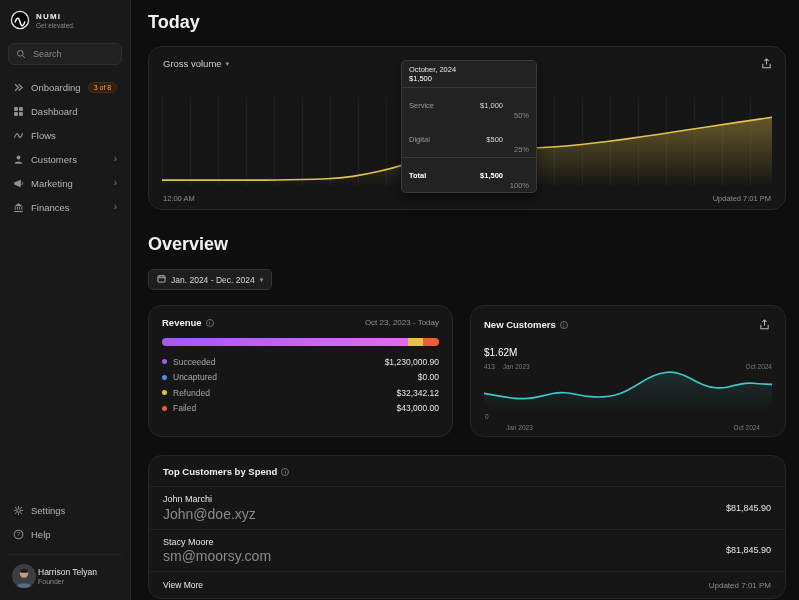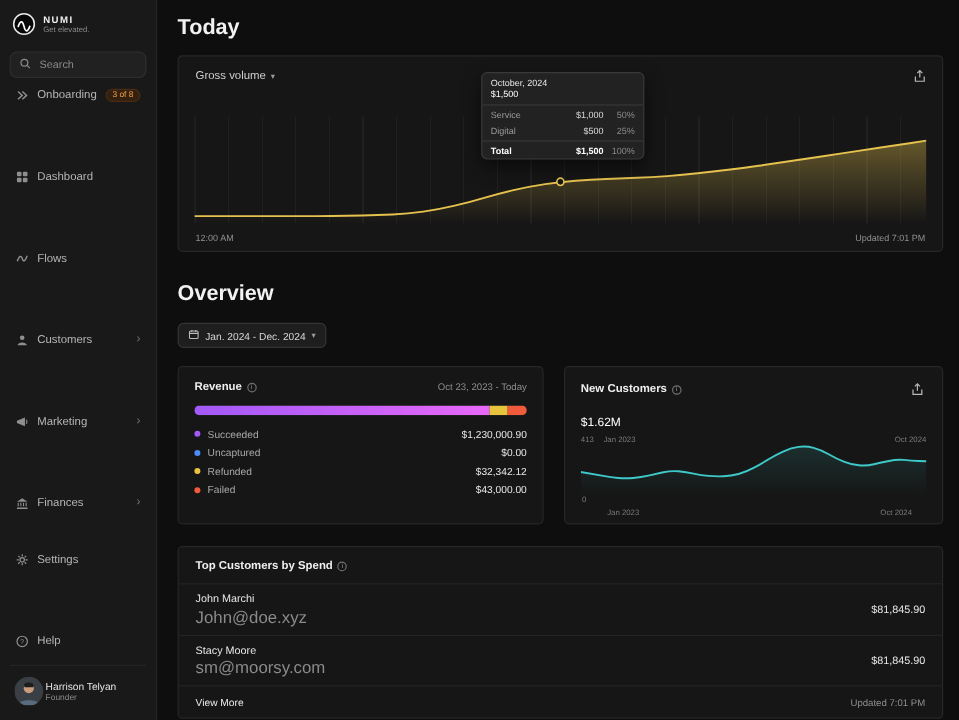--- a/index.html
+++ b/index.html
@@ -22,21 +22,21 @@
   .brand-name { font-size:8px; font-weight:bold; letter-spacing:1.2px; color:#f0f0f0; }
   .brand-tagline { font-size:6.5px; color:#8a8a8a; margin-top:1px; }
 
   .search { margin-top:13px; background:#212121; border:1px solid #2e2e2e; border-radius:6px;
     height:22px; display:flex; align-items:center; gap:5px; padding:0 7px; }
   .search svg { width:10px; height:10px; flex:none; }
   .search input { background:transparent; border:none; outline:none; width:100%;
     color:#bdbdbd; font-size:9px; font-family:"Liberation Sans",sans-serif; }
   .search input::placeholder { color:#8a8a8a; }
 
-  .main-nav { margin-top:2px; display:flex; flex-direction:column;gap:44px; }
+  .main-nav { margin-top:10px; display:flex; flex-direction:column; }
   .nav-item { display:flex; align-items:center; gap:7px; height:24px; padding:0 5px;
     border-radius:5px; cursor:pointer; color:#b5b5b5; }
   .nav-icon { width:11px; height:11px; color:#8f8f8f; display:flex; flex:none; }
   .nav-icon svg { width:11px; height:11px; }
   .nav-label { font-size:9.5px; white-space:nowrap; }
   .nav-badge { margin-left:auto; font-size:7px; color:#f59f4b; background:#34200f;
     border:1px solid #4a2b13; border-radius:7px; padding:1px 5px; white-space:nowrap; }
   .nav-chev { margin-left:auto; color:#737373; font-size:10px; line-height:1; }
   .sidebar-spacer { flex:1; }
 
@@ -45,21 +45,21 @@
   .avatar { width:24px; height:24px; border-radius:50%; overflow:hidden; flex:none; display:block; }
   .avatar svg { width:24px; height:24px; display:block; }
   .user-name { font-size:8.5px; color:#e3e3e3; white-space:nowrap; }
   .user-role { font-size:7px; color:#8a8a8a; margin-top:1px; }
 
   
   main { flex:1; padding:12px 13px 0 17px; overflow:hidden; position:relative; }
   .page-title { font-size:18px; font-weight:700; margin:0; color:#f2f2f2; }
   .overview-title { margin-top:24px; }
 
-  .card { background:#161616; border:1px solid #272727; border-radius:4px; }
+  .card { background:#161616; border:1px solid #272727; border-radius:14px; }
 
   
   .gross-card { margin-top:13px; height:164px; position:relative; padding:11px 14px; }
   .gv-metric { display:flex; align-items:center; gap:4px; background:none; border:none; padding:0;
     color:#cfcfcf; font-size:9.5px; font-family:inherit; cursor:pointer; }
   .chev-glyph { font-size:7px; color:#9a9a9a; }
   .gv-value { font-size:11px; margin-top:3px; color:#ffffff; }
   .icon-btn { position:absolute; top:9px; right:11px; background:none; border:none; padding:2px;
     cursor:pointer; }
   .icon-btn svg { width:11px; height:11px; display:block; }
@@ -71,21 +71,21 @@
 
   .tooltip { position:absolute; left:252px; top:13px; width:136px; background:#222222;
     border:1px solid #3a3a3a; border-radius:5px; font-size:7.5px; z-index:3;
     box-shadow:0 6px 14px rgba(0,0,0,.55); }
   .tt-head { display:flex; justify-content:space-between; padding:4px 7px;
     border-bottom:1px solid #383838; color:#e6e6e6;flex-direction:column; }
   .tt-head .tt-title-val { color:#ffffff; }
   .tt-row { display:flex; padding:2.5px 7px; color:#9a9a9a; align-items:center; }
   .tt-label { flex:1; }
   .tt-val { width:36px; text-align:right; color:#d8d8d8; }
-  .tt-pct { width:26px; text-align:right; color:#8a8a8a; }
+  .tt-pct { width:26px; text-align:right; color:#8a8a8a;margin-top:20px; }
   .tt-total { border-top:1px solid #383838; margin-top:1px; }
   .tt-total .tt-label, .tt-total .tt-val { color:#ffffff; font-weight:bold; }
 
   
   .date-range { margin-top:14px; display:inline-flex; align-items:center; gap:5px;
     background:#1e1e1e; border:1px solid #343434; border-radius:5px; padding:4px 8px;
     color:#d6d6d6; font-size:8.5px; font-family:inherit; cursor:pointer; }
   .date-range svg { width:9px; height:9px; }
 
   

